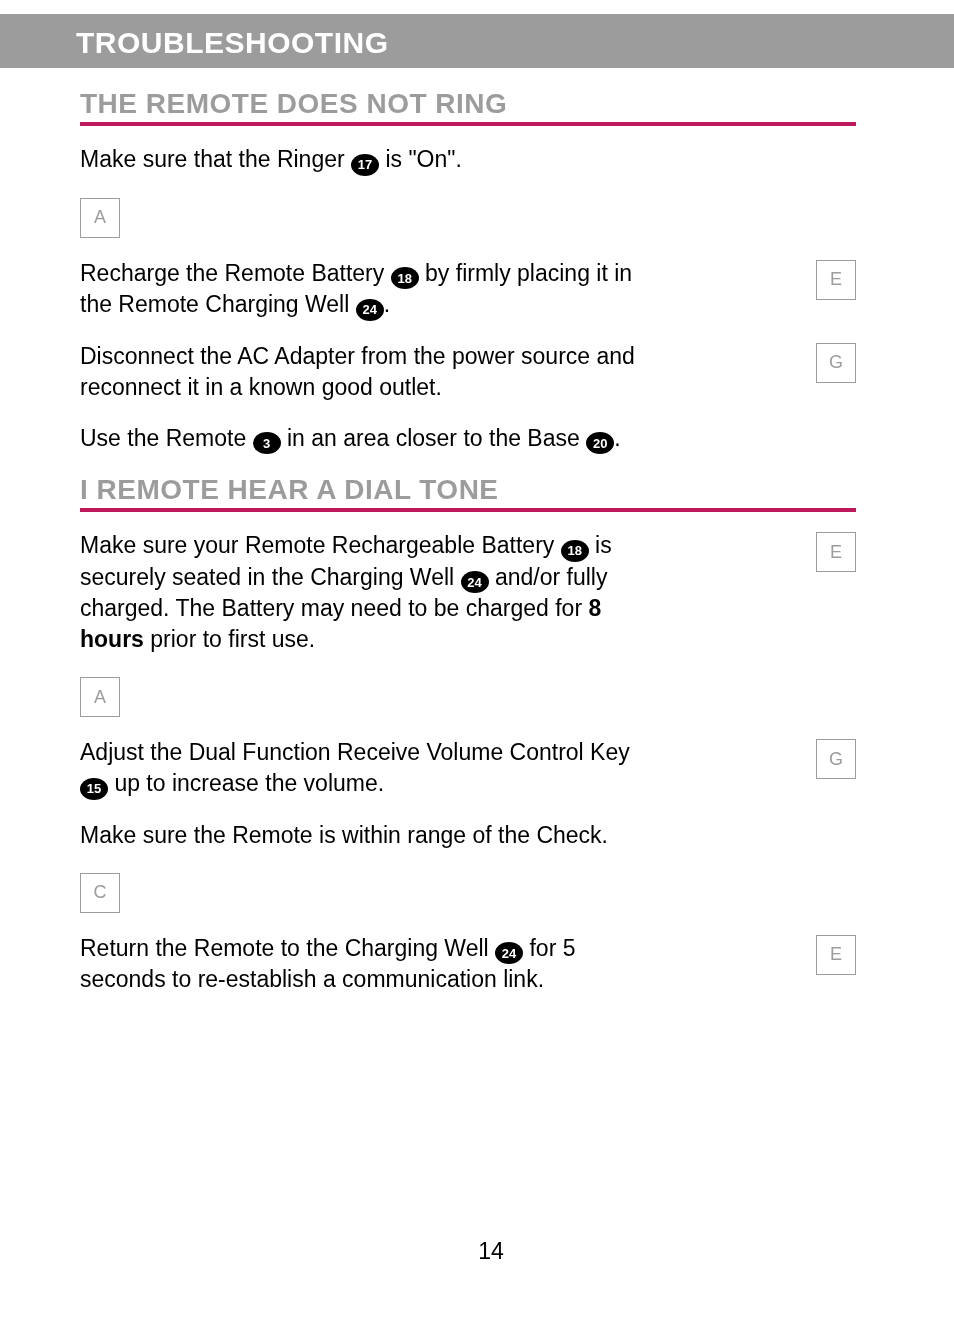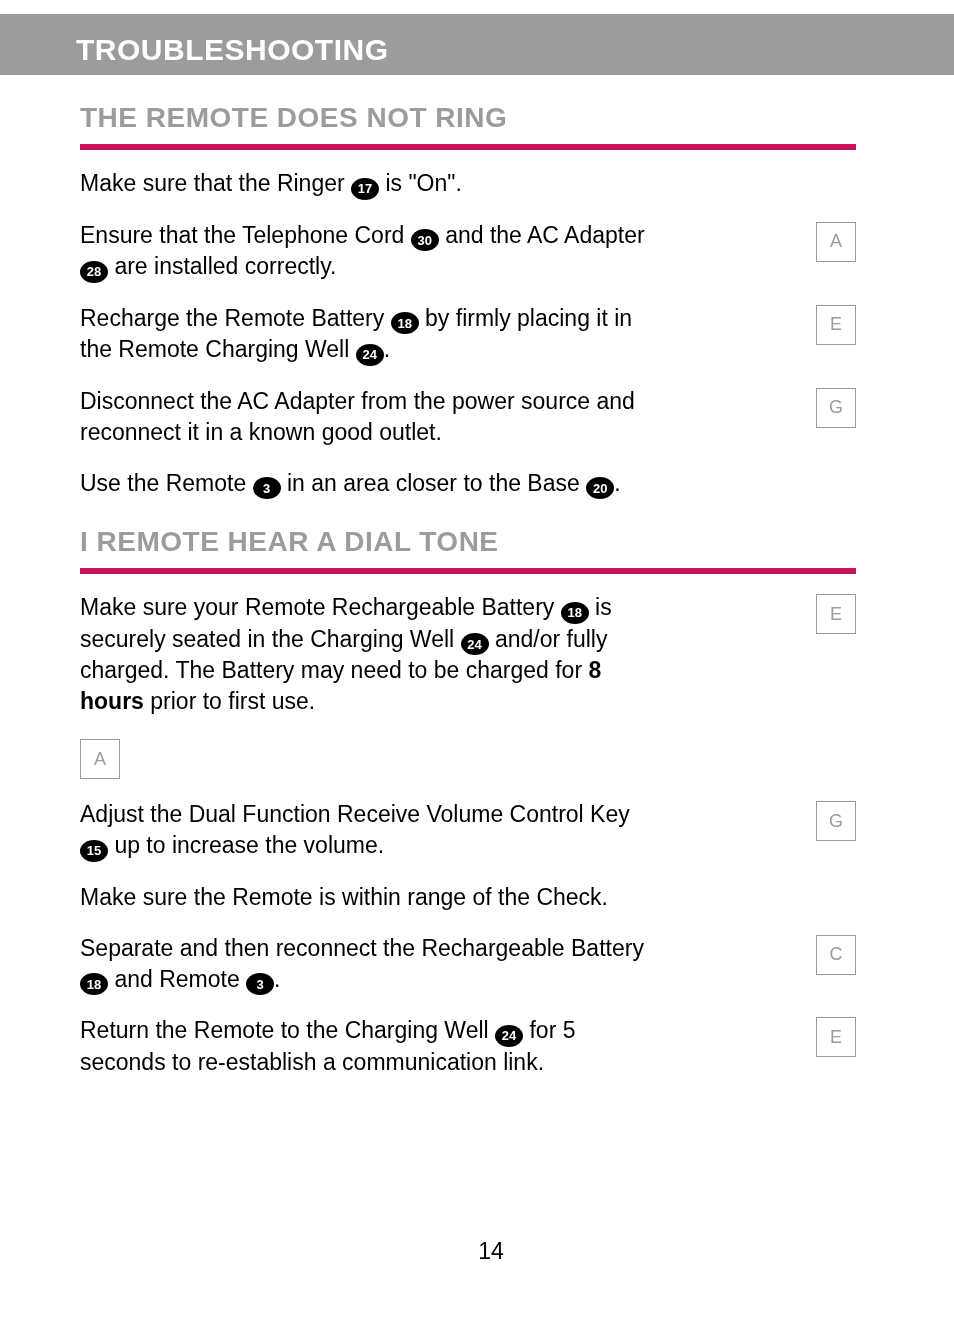--- a/index.html
+++ b/index.html
@@ -7,37 +7,37 @@
     width: 954px;
     height: 1325px;
     background: #fff;
     font-family: "Avant Garde", "Century Gothic", Futura, "Trebuchet MS", Arial, sans-serif;
     color: #000;
     position: relative;
   }
   .header-bar {
     background: #9c9c9c;
     color: #fff;
-    padding: 19px 20px 8px 76px;
+    padding: 12px 20px 8px 76px;
     font-size: 30px;
     font-weight: bold;
     letter-spacing: 0.5px;
     margin-top: 14px;
   }
   .content {
     padding: 0 98px 0 80px;
   }
   .section-heading {
     color: #9c9c9c;
     font-size: 28px;
     font-weight: bold;
     letter-spacing: 0.5px;
-    border-bottom: 6px solid #be185d;
-    padding-bottom: 10px;
-    margin-top: 27px;
+    border-bottom: 4px solid #be185d;
+    padding-bottom: 2px;
+    margin-top: 20px;
     margin-bottom: 18px;
   }
   .row {
     display: flex;
     align-items: flex-start;
     justify-content: space-between;
     margin-bottom: 20px;
   }
   .para {
     font-size: 23px;
@@ -90,21 +90,20 @@
 
 <div class="header-bar">TROUBLESHOOTING</div>
 
 <div class="content" id="content-area">
     <div class="section-heading">THE REMOTE DOES NOT RING</div>
     <div class="row">
       <div class="para">Make sure that the Ringer <span class="circ">17</span> is "On".</div>
       <div class="ref-spacer"></div>
     </div>
     <div class="row">
-      <div class="para">Ensure that the Telephone Cord <span class="circ">30</span> and the AC Adapter <span class="circ">28</span> are installed correctly.</div>
       <div class="ref-box">A</div>
     </div>
     <div class="row">
       <div class="para">Recharge the Remote Battery <span class="circ">18</span> by firmly placing it in the Remote Charging Well <span class="circ">24</span>.</div>
       <div class="ref-box">E</div>
     </div>
     <div class="row">
       <div class="para">Disconnect the AC Adapter from the power source and reconnect it in a known good outlet.</div>
       <div class="ref-box">G</div>
     </div>
@@ -122,21 +121,20 @@
     </div>
     <div class="row">
       <div class="para">Adjust the Dual Function Receive Volume Control Key <span class="circ">15</span> up to increase the volume.</div>
       <div class="ref-box">G</div>
     </div>
     <div class="row">
       <div class="para">Make sure the Remote is within range of the Check.</div>
       <div class="ref-spacer"></div>
     </div>
     <div class="row">
-      <div class="para">Separate and then reconnect the Rechargeable Battery <span class="circ">18</span> and Remote <span class="circ">3</span>.</div>
       <div class="ref-box">C</div>
     </div>
     <div class="row">
       <div class="para">Return the Remote to the Charging Well <span class="circ">24</span> for 5 seconds to re-establish a communication link.</div>
       <div class="ref-box">E</div>
     </div>
   </div>
 
 <div class="page-num">14</div>
 

